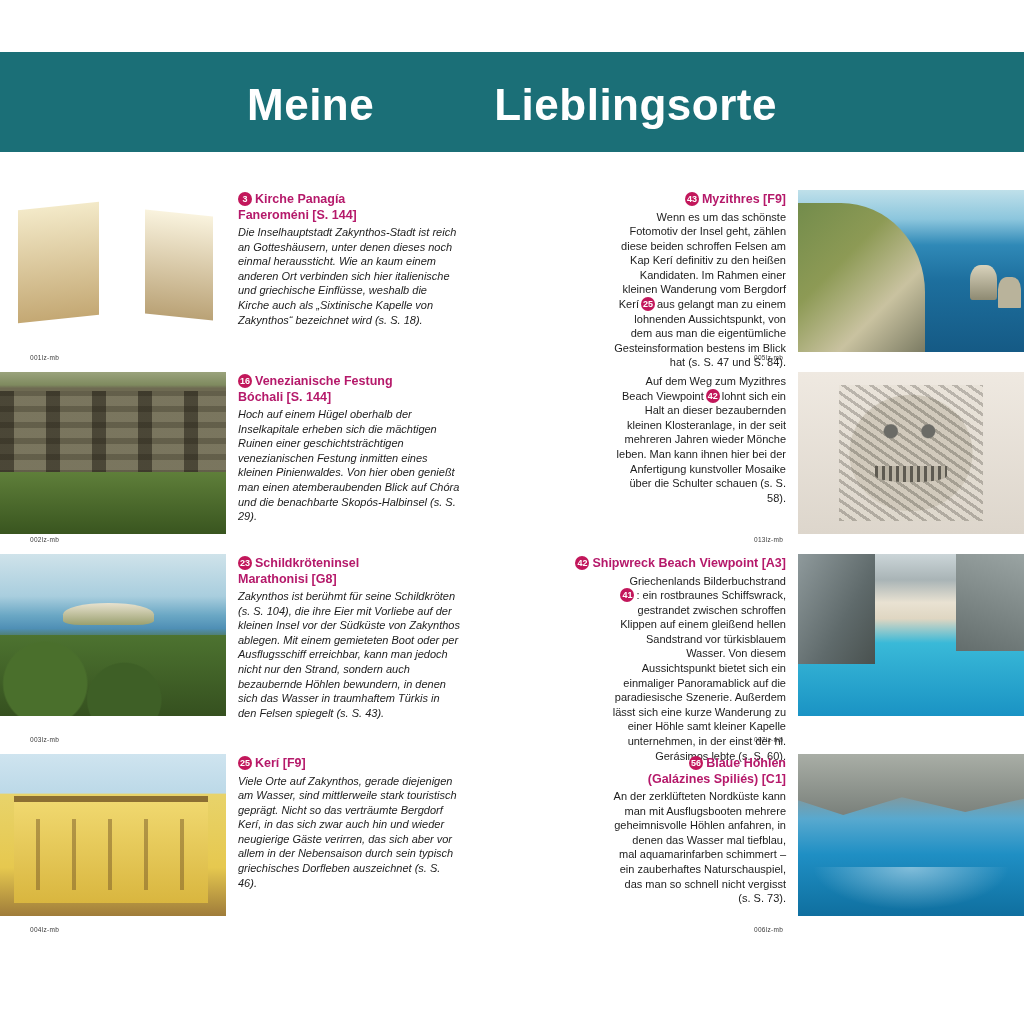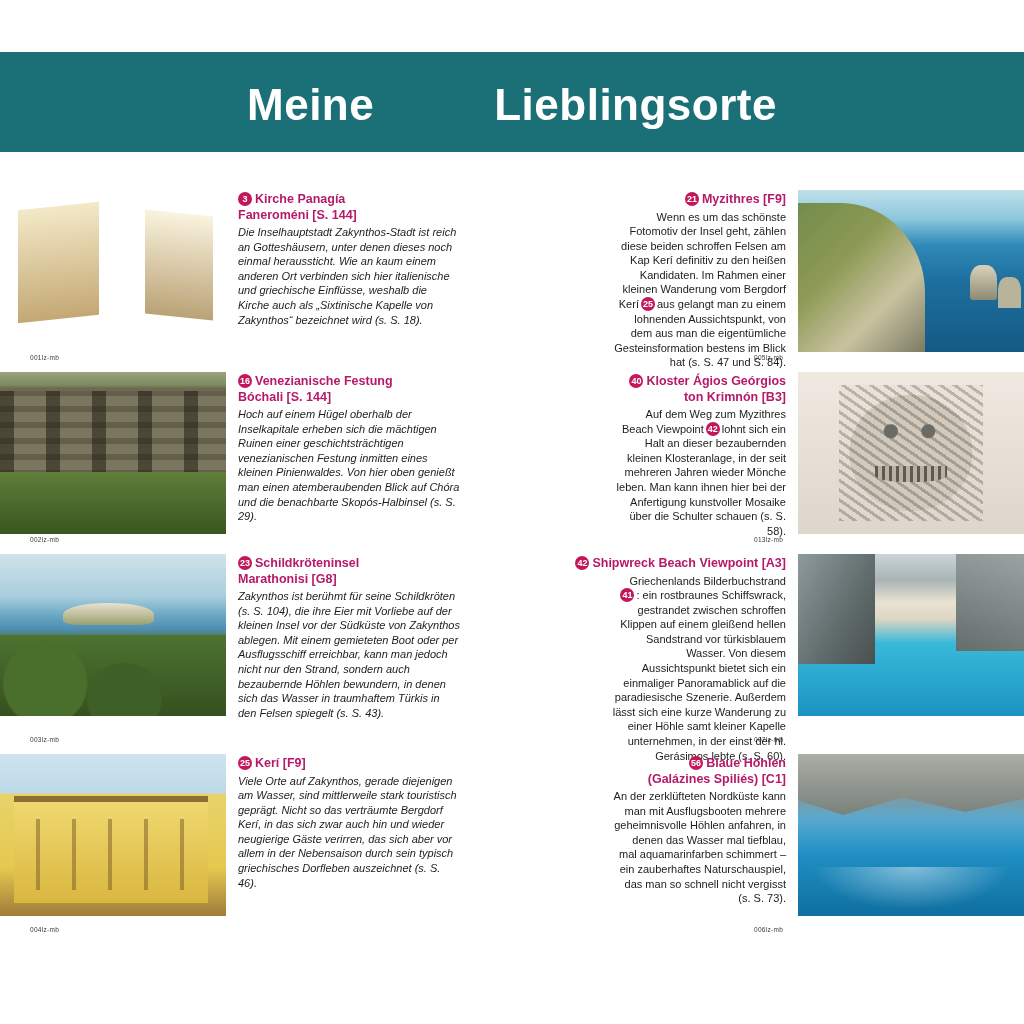--- a/index.html
+++ b/index.html
@@ -347,36 +347,32 @@
 
   <div class="col col-right">
 
     <div class="entry e0">
       <div class="photo">
         <div class="ph ph-myzithres"></div>
       </div>
       <div class="credit">005lz-mb</div>
       <div class="textblock">
         <div class="heading">
-          <span class="num-badge">21</span><span>Myzithres [F9]</span>
+          <span class="num-badge">43</span><span>Myzithres [F9]</span>
         </div>
         <p class="body"><span>Wenn es um das schönste Fotomotiv der Insel geht, zählen diese beiden schroffen Felsen am Kap Kerí definitiv zu den heißen Kandidaten. Im Rahmen einer kleinen Wanderung vom Bergdorf Kerí</span><span class="num-badge inline">25</span><span>aus gelangt man zu einem lohnenden Aussichtspunkt, von dem aus man die eigentümliche Gesteinsformation bestens im Blick hat (s. S. 47 und S. 84).</span></p>
       </div>
     </div>
 
     <div class="entry e1">
       <div class="photo">
         <div class="ph ph-mosaic"></div>
       </div>
       <div class="credit">013lz-mb</div>
       <div class="textblock">
-        <div class="heading">
-          <span class="num-badge">40</span><span>Kloster Ágios Geórgios</span><br>
-          <span>ton Krimnón [B3]</span>
-        </div>
         <p class="body"><span>Auf dem Weg zum Myzithres Beach Viewpoint</span><span class="num-badge inline">42</span><span>lohnt sich ein Halt an dieser bezaubernden kleinen Klosteranlage, in der seit mehreren Jahren wieder Mönche leben. Man kann ihnen hier bei der Anfertigung kunstvoller Mosaike über die Schulter schauen (s. S. 58).</span></p>
       </div>
     </div>
 
     <div class="entry e2">
       <div class="photo">
         <div class="ph ph-wreck"></div>
       </div>
       <div class="credit">007lz-mb</div>
       <div class="textblock">

